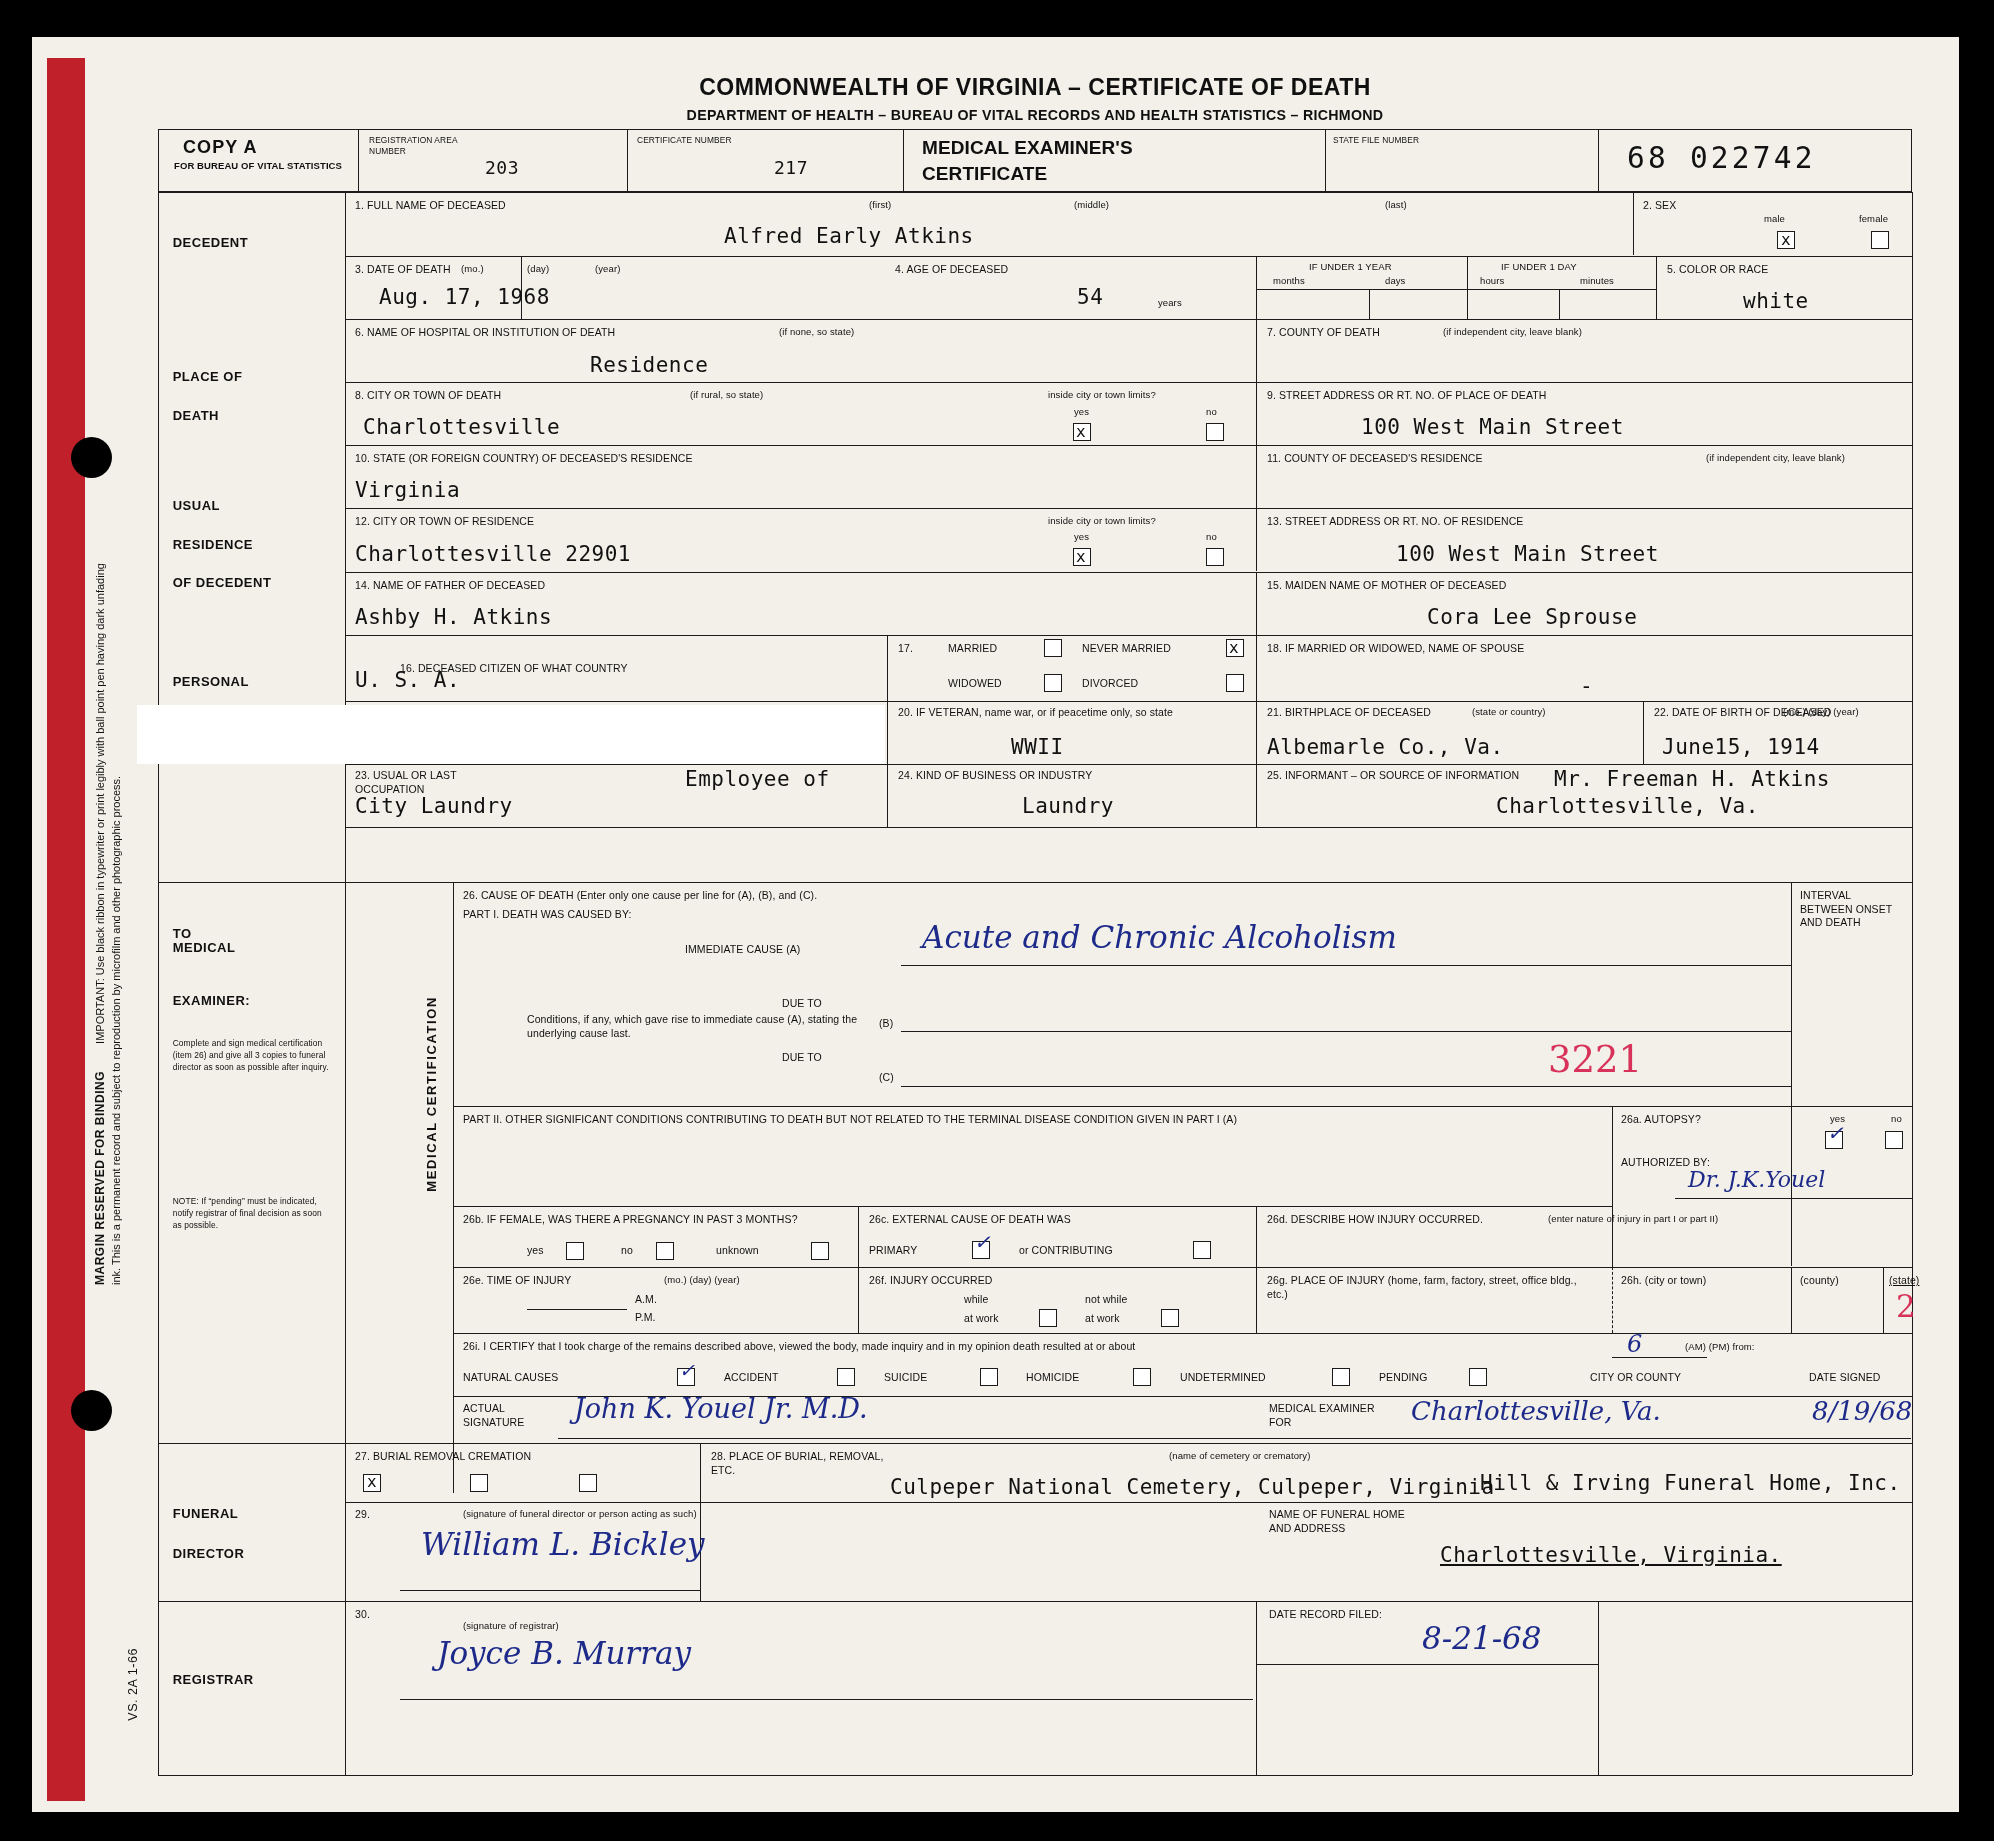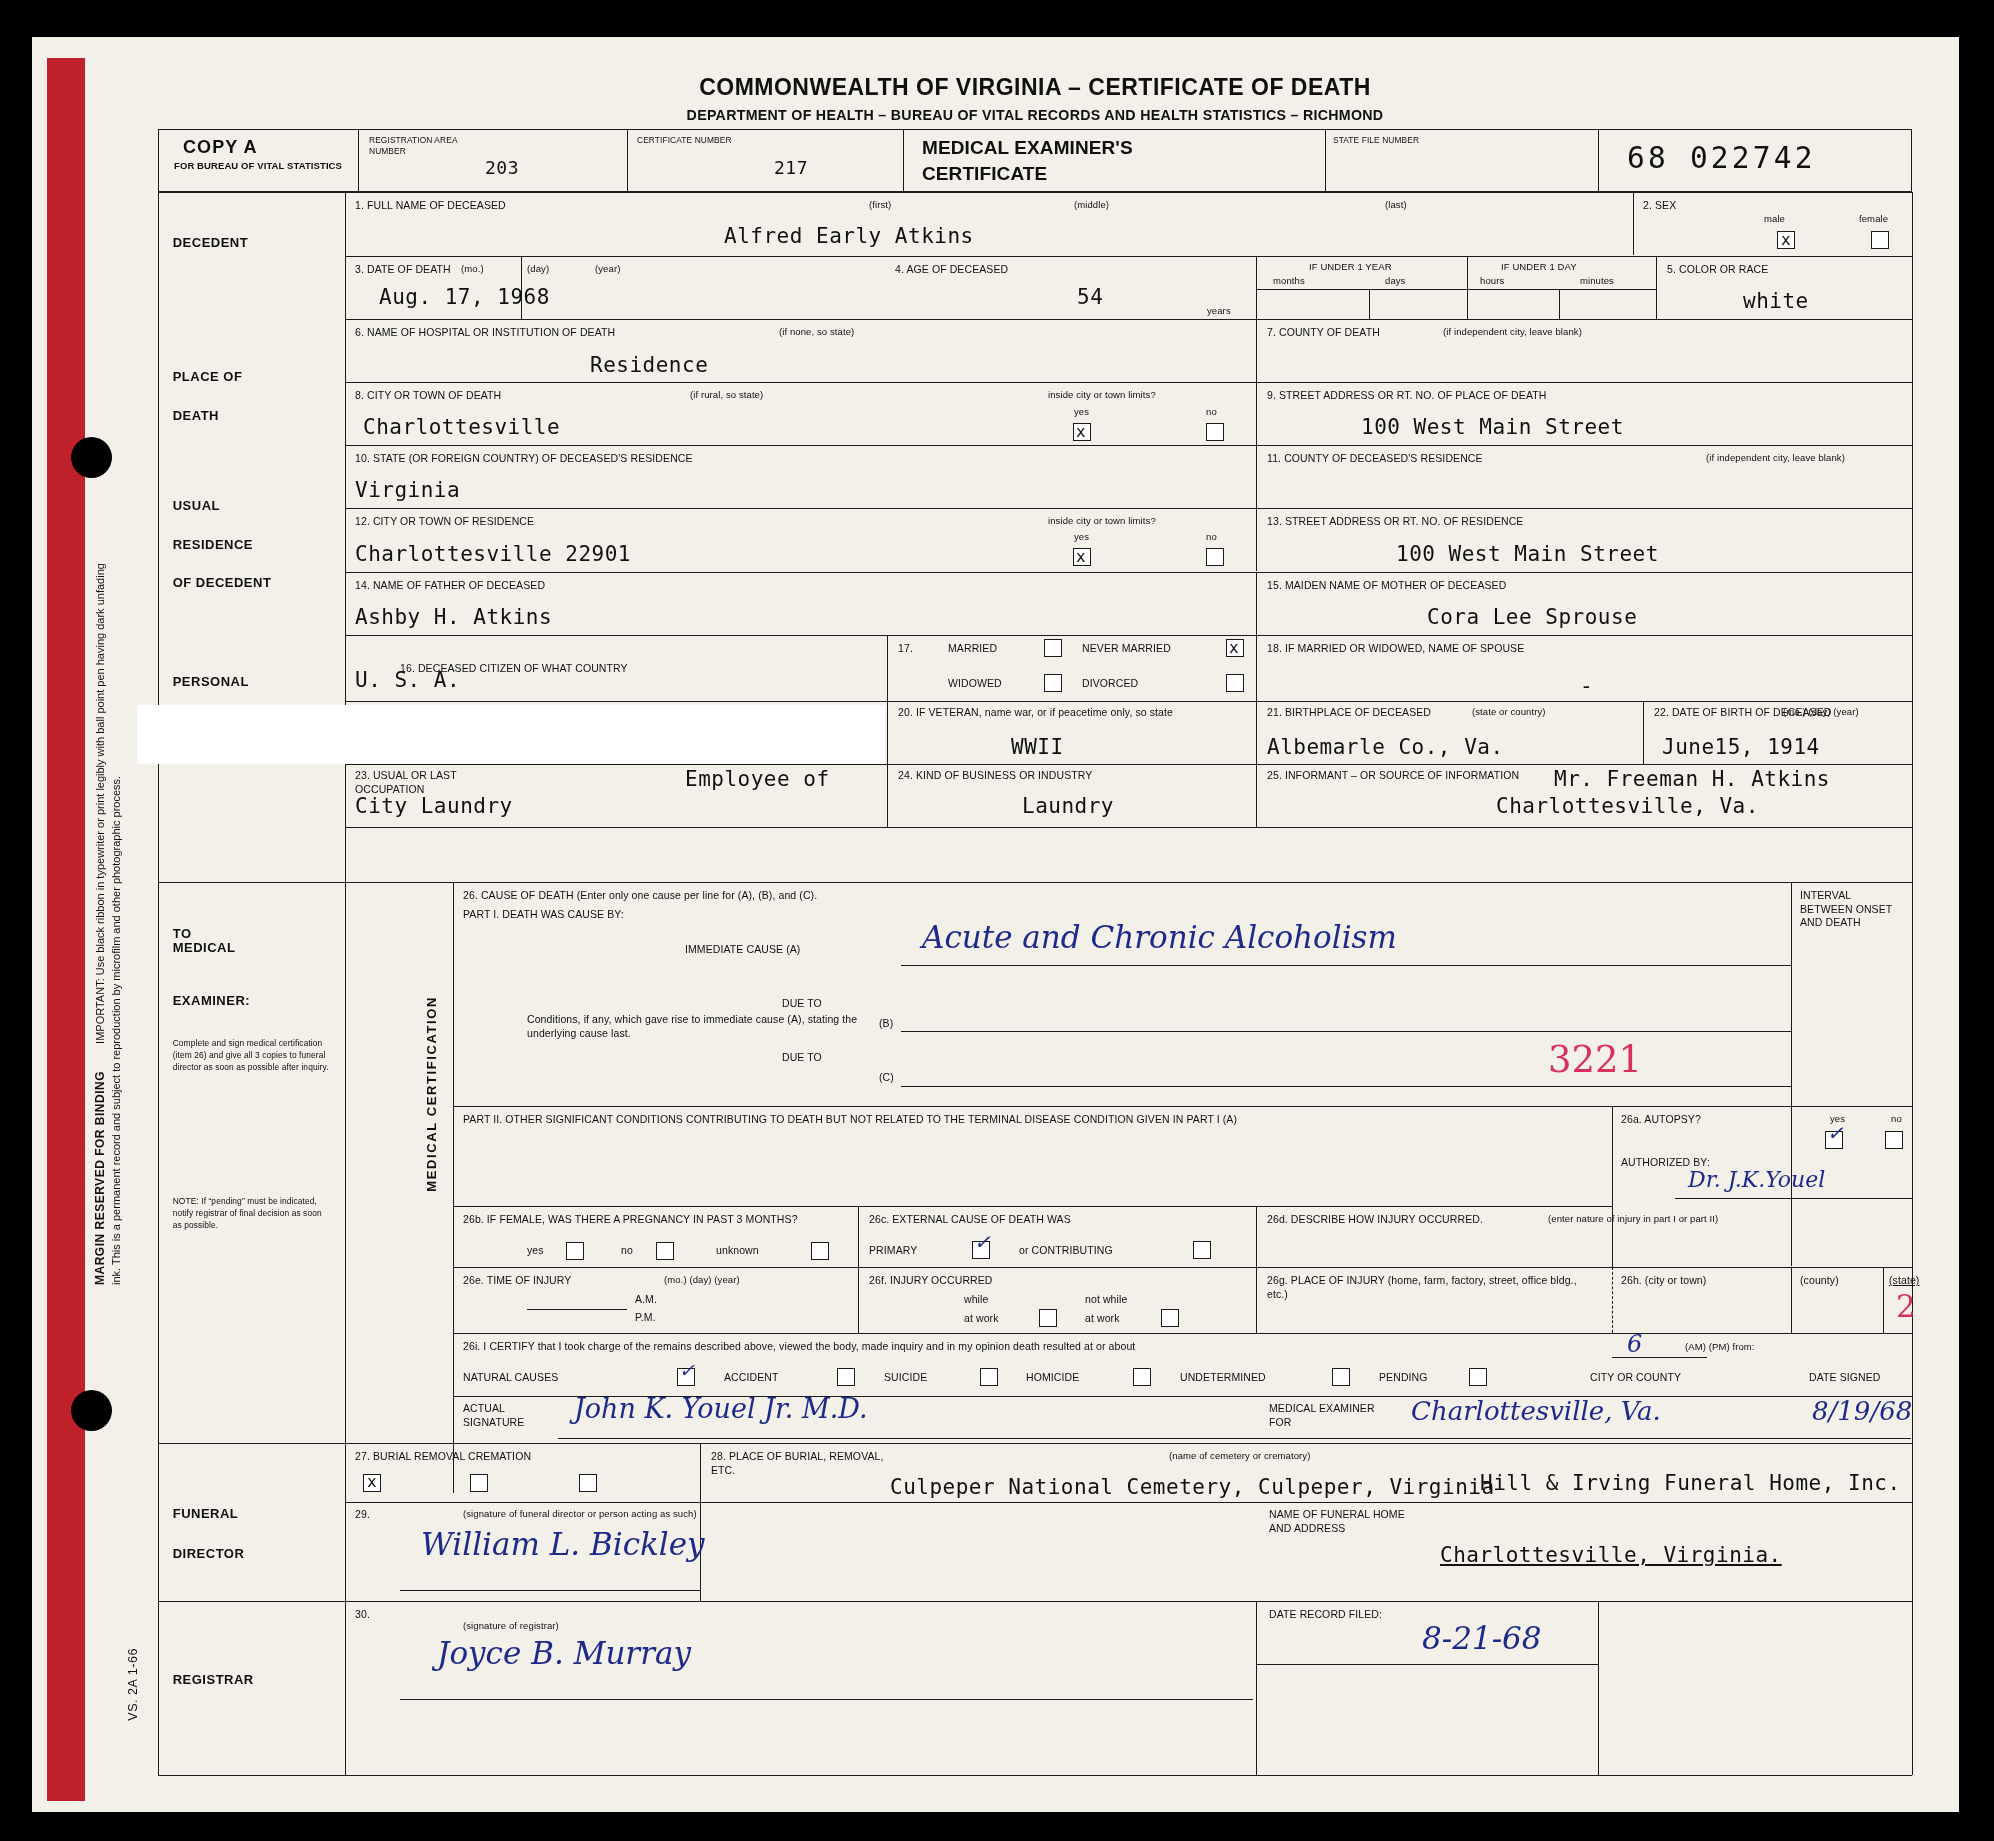--- a/index.html
+++ b/index.html
@@ -128,21 +128,21 @@
 
     <div class="lbl" style="left:197px;top:189px;"><span>3.   DATE OF DEATH</span></div>
     <div class="lbl sm" style="left:303px;top:189px;">(mo.)</div>
     <div class="lbl sm" style="left:369px;top:189px;">(day)</div>
     <div class="lbl sm" style="left:437px;top:189px;">(year)</div>
     <div class="val big" style="left:221px;top:211px;">Aug. 17, 1968</div>
 
     <div class="lbl" style="left:374px;top:189px;opacity:0;"></div>
     <div class="lbl" style="left:737px;top:189px;">4.   AGE OF DECEASED</div>
     <div class="val big" style="left:919px;top:211px;">54</div>
-    <div class="lbl sm" style="left:1049px;top:223px;margin-top:8px;">years</div>
+    <div class="lbl sm" style="left:1000px;top:223px;">years</div>
 
     <div class="lbl sm" style="left:1151px;top:187px;">IF UNDER 1 YEAR</div>
     <div class="lbl sm" style="left:1115px;top:201px;">months</div>
     <div class="lbl sm" style="left:1227px;top:201px;">days</div>
     <div class="lbl sm" style="left:1343px;top:187px;">IF UNDER 1 DAY</div>
     <div class="lbl sm" style="left:1322px;top:201px;">hours</div>
     <div class="lbl sm" style="left:1422px;top:201px;">minutes</div>
     <div class="hline" style="left:1098px;top:215px;width:400px;"></div>
     <div class="vline" style="left:1211px;top:215px;height:30px;"></div>
     <div class="vline" style="left:1401px;top:215px;height:30px;"></div>
@@ -260,21 +260,21 @@
     <div class="val big" style="left:864px;top:720px;">Laundry</div>
 
     <div class="lbl" style="left:1109px;top:695px;width:295px;line-height:1.3;">25.   INFORMANT – OR SOURCE OF INFORMATION</div>
     <div class="val big" style="left:1396px;top:693px;">Mr. Freeman H. Atkins</div>
     <div class="val big" style="left:1338px;top:720px;">Charlottesville, Va.</div>
 
     <div class="hline" style="left:0;top:808px;width:1754px;"></div>
     <div class="vline" style="left:1633px;top:808px;height:384px;"></div>
 
     <div class="lbl" style="left:305px;top:815px;">26.   CAUSE OF DEATH (Enter only one cause per line for (A), (B), and (C).</div>
-    <div class="lbl" style="left:305px;top:834px;">PART I.  DEATH WAS CAUSE BY:</div>
+    <div class="lbl" style="left:305px;top:834px;">PART I.  DEATH WAS CAUSED BY:</div>
     <div class="lbl" style="left:1642px;top:815px;width:105px;line-height:1.3;">INTERVAL BETWEEN ONSET AND DEATH</div>
 
     <div class="lbl" style="left:527px;top:869px;">IMMEDIATE CAUSE (A)</div>
     <div class="hline" style="left:743px;top:891px;width:890px;"></div>
     <div class="script" style="left:764px;top:845px;font-size:31px;">Acute and Chronic Alcoholism</div>
 
     <div class="lbl" style="left:624px;top:923px;">DUE TO</div>
     <div class="lbl" style="left:721px;top:943px;">(B)</div>
     <div class="hline" style="left:743px;top:957px;width:890px;"></div>
     <div class="lbl" style="left:369px;top:938px;width:337px;line-height:1.35;">Conditions, if any, which gave rise to immediate cause (A), stating the underlying cause last.</div>

